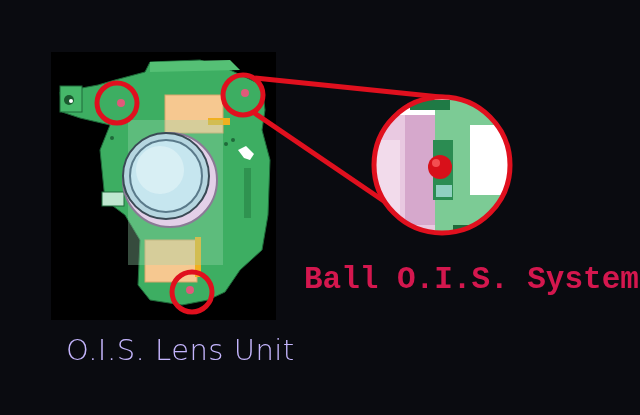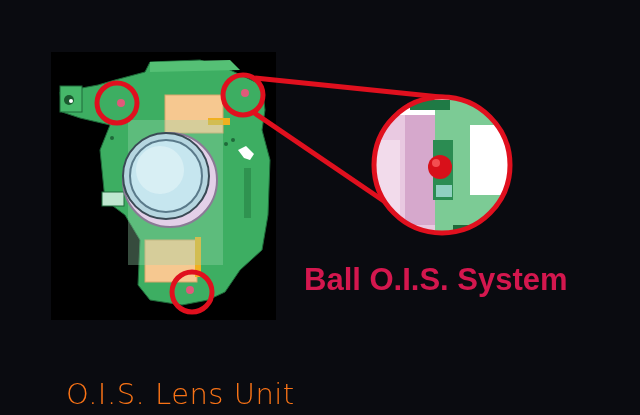--- a/index.html
+++ b/index.html
@@ -1,20 +1,20 @@
 <!DOCTYPE html>
 <html><head>
 <meta charset="utf-8">
 <style>
   html,body{margin:0;padding:0;}
   body{width:640px;height:415px;background:#0a0b10;position:relative;overflow:hidden;font-family:"DejaVu Sans",sans-serif;}
   .panel{position:absolute;left:51px;top:52px;width:225px;height:268px;background:#000;}
   svg{position:absolute;left:0;top:0;}
-  .caption{position:absolute;left:66px;top:333px;color:#f97316;font-size:29px;font-weight:300;letter-spacing:0.5px;font-family:"DejaVu Sans",sans-serif;margin-top:44px;}
-  .title{position:absolute;left:304px;top:262px;color:#d4174e;font-size:31px;font-weight:bold;font-family:Liberation Sans, sans-serif;letter-spacing:0px;}
+  .caption{position:absolute;left:66px;top:333px;color:#c4b5fd;font-size:29px;font-weight:300;letter-spacing:0.5px;font-family:"DejaVu Sans",sans-serif;}
+  .title{position:absolute;left:304px;top:262px;color:#d4174e;font-size:31px;font-weight:bold;font-family:Liberation Mono, monospace;letter-spacing:0px;}
 </style>
 </head>
 <body>
 
 <div class="panel"></div>
 
 <svg width="640" height="415" viewBox="0 0 640 415">
 
   <g>
     <polygon points="60,92 98,85 115,80 145,72 150,62 200,60 230,70 262,85 265,110 262,130 270,160 268,215 262,250 240,270 225,292 208,300 182,305 150,300 138,285 140,240 125,215 105,200 100,150 110,125 80,118 62,112" fill="#3dae62" stroke="#1f6a3a" stroke-width="1"></polygon>

